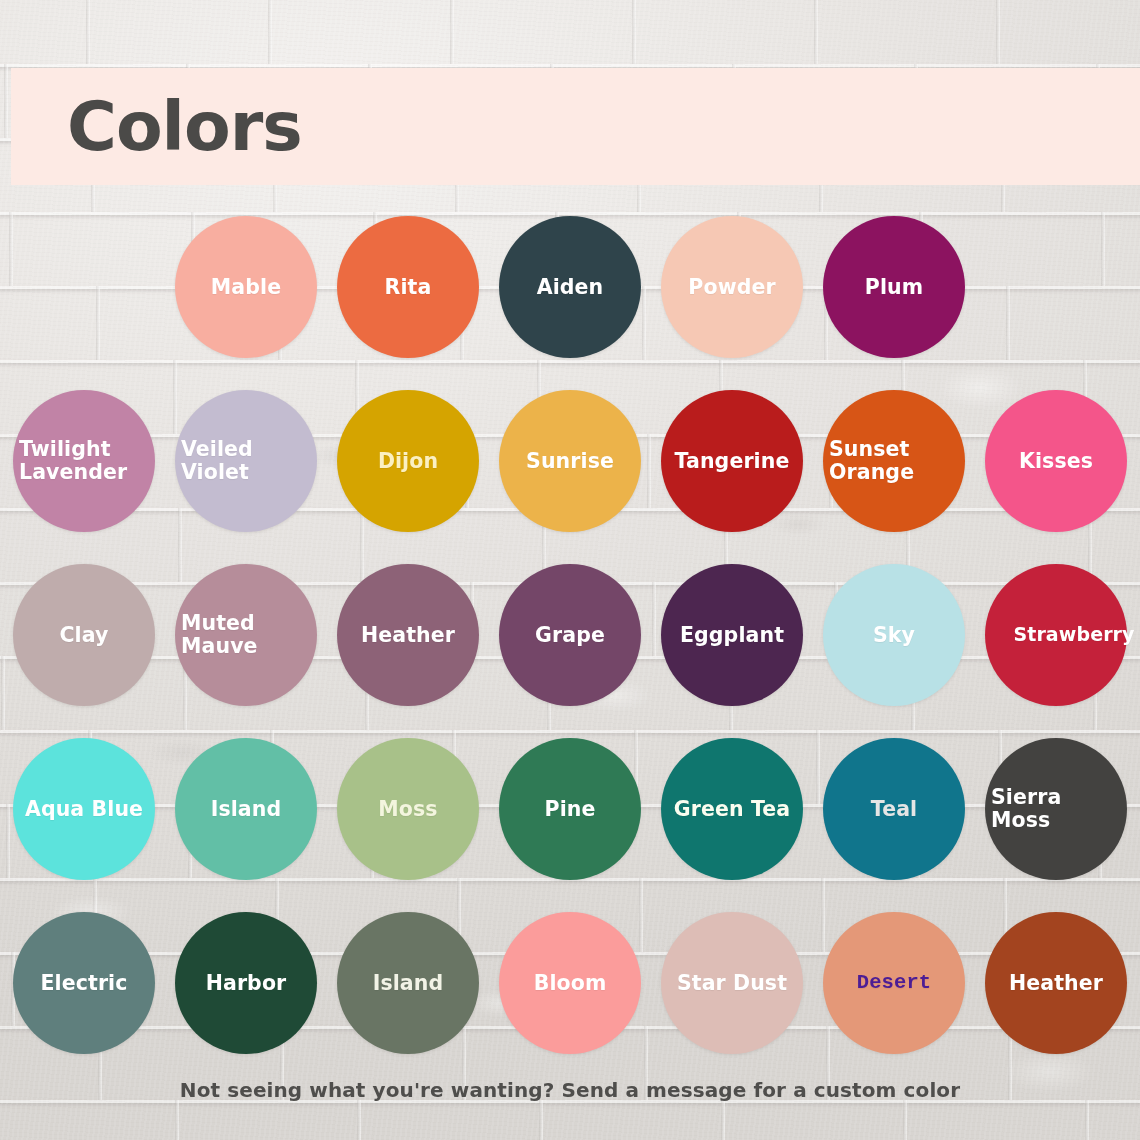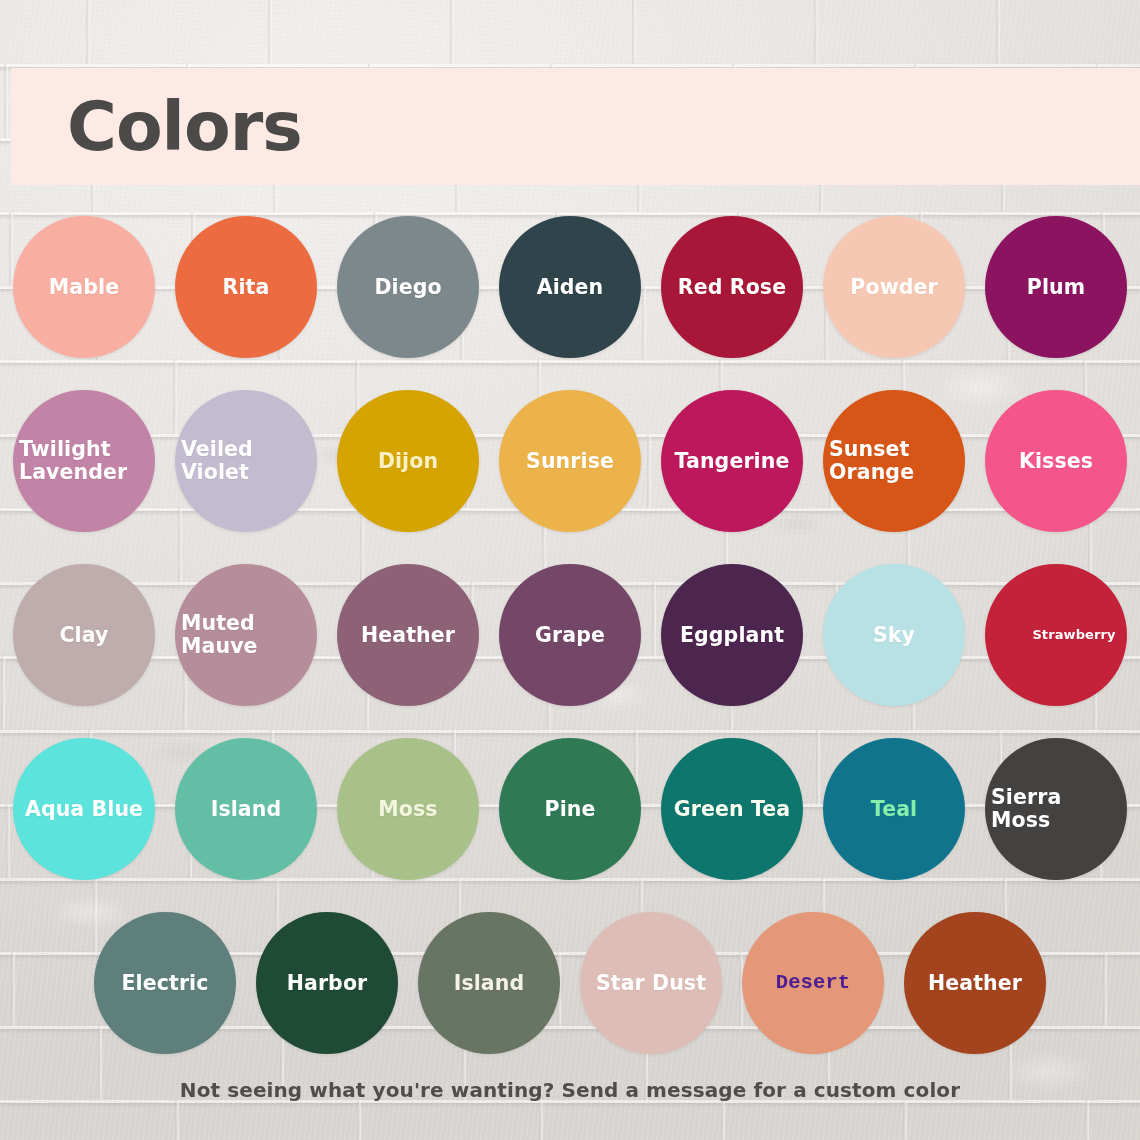--- a/index.html
+++ b/index.html
@@ -73,21 +73,21 @@
     width:142px;height:142px;border-radius:50%;
     display:flex;align-items:center;justify-content:center;
     box-sizing:border-box;
     box-shadow:0 1px 3px rgba(120,116,112,.18);
   }
   .swatch-label{
     font-size:20.5px;font-weight:bold;line-height:1.12;
     letter-spacing:.1px;padding:0 6px;
     text-shadow:0 1px 1px rgba(0,0,0,.06);
   }
-  .swatch-label.small{font-size:13px;margin-left:36px;}
+  .swatch-label.small{font-size:19px;margin-left:36px;}
 
   
   #footer-note{
     position:absolute;left:0;top:1078px;width:1140px;z-index:2;
     text-align:center;font-size:20px;font-weight:bold;
     color:#4f4e4c;letter-spacing:.1px;
   }
 </style>
 </head>
 <body style="background: rgb(222, 219, 216);">
@@ -222,50 +222,44 @@
 </div>
 
 <div id="swatch-grid">
     <div class="swatch-row">
       <div class="swatch" style="background: rgb(248, 174, 160);">
         <div class="swatch-label" style="color: rgb(255, 255, 255);">Mable</div>
       </div>
       <div class="swatch" style="background: rgb(236, 107, 65);">
         <div class="swatch-label" style="color: rgb(255, 255, 255);">Rita</div>
       </div>
-      <div class="swatch" style="background: rgb(125, 136, 141);">
-        <div class="swatch-label" style="color: rgb(255, 255, 255);">Diego</div>
-      </div>
       <div class="swatch" style="background: rgb(47, 68, 75);">
         <div class="swatch-label" style="color: rgb(255, 255, 255);">Aiden</div>
       </div>
-      <div class="swatch" style="background: rgb(168, 23, 55);">
-        <div class="swatch-label" style="color: rgb(255, 255, 255);">Red Rose</div>
-      </div>
       <div class="swatch" style="background: rgb(246, 200, 180);">
         <div class="swatch-label" style="color: rgb(255, 255, 255);">Powder</div>
       </div>
       <div class="swatch" style="background: rgb(140, 19, 96);">
         <div class="swatch-label" style="color: rgb(255, 255, 255);">Plum</div>
       </div>
     </div>
     <div class="swatch-row">
       <div class="swatch" style="background: rgb(193, 131, 166);">
         <div class="swatch-label" style="color: rgb(255, 255, 255);">Twilight Lavender</div>
       </div>
       <div class="swatch" style="background: rgb(195, 188, 208);">
         <div class="swatch-label" style="color: rgb(255, 255, 255);">Veiled Violet</div>
       </div>
       <div class="swatch" style="background: rgb(213, 164, 0);">
         <div class="swatch-label" style="color: rgb(251, 240, 194);">Dijon</div>
       </div>
       <div class="swatch" style="background: rgb(236, 179, 74);">
         <div class="swatch-label" style="color: rgb(255, 255, 255);">Sunrise</div>
       </div>
-      <div class="swatch" style="background: #be185d;">
+      <div class="swatch" style="background: #b91c1c;">
         <div class="swatch-label" style="color: rgb(255, 255, 255);">Tangerine</div>
       </div>
       <div class="swatch" style="background: rgb(215, 85, 22);">
         <div class="swatch-label" style="color: rgb(255, 255, 255);">Sunset Orange</div>
       </div>
       <div class="swatch" style="background: rgb(244, 85, 138);">
         <div class="swatch-label" style="color: rgb(255, 255, 255);">Kisses</div>
       </div>
     </div>
     <div class="swatch-row">
@@ -301,36 +295,39 @@
       <div class="swatch" style="background: rgb(168, 193, 137);">
         <div class="swatch-label" style="color: rgb(243, 245, 222);">Moss</div>
       </div>
       <div class="swatch" style="background: rgb(47, 122, 85);">
         <div class="swatch-label" style="color: rgb(255, 255, 255);">Pine</div>
       </div>
       <div class="swatch" style="background: #0f766e;">
         <div class="swatch-label" style="color: rgb(251, 253, 240);">Green Tea</div>
       </div>
       <div class="swatch" style="background: rgb(16, 117, 140);">
-        <div class="swatch-label" style="color: #86efac;">Teal</div>
+        <div class="swatch-label" style="color: #e5e5e5;">Teal</div>
       </div>
       <div class="swatch" style="background: rgb(67, 66, 64);">
         <div class="swatch-label" style="color: rgb(255, 255, 255);">Sierra Moss</div>
       </div>
     </div>
     <div class="swatch-row">
       <div class="swatch" style="background: rgb(95, 127, 125);">
         <div class="swatch-label" style="color: rgb(255, 255, 255);">Electric</div>
       </div>
       <div class="swatch" style="background: rgb(31, 74, 54);">
         <div class="swatch-label" style="color: rgb(255, 255, 255);">Harbor</div>
       </div>
       <div class="swatch" style="background: rgb(105, 117, 100);">
         <div class="swatch-label" style="color: rgb(242, 243, 230);">Island</div>
       </div>
+      <div class="swatch" style="background: rgb(251, 156, 155);">
+        <div class="swatch-label" style="color: rgb(255, 255, 255);">Bloom</div>
+      </div>
       <div class="swatch" style="background: rgb(221, 189, 182);">
         <div class="swatch-label" style="color: rgb(255, 255, 255);">Star Dust</div>
       </div>
       <div class="swatch" style="background: rgb(228, 152, 120);">
         <div class="swatch-label" style="color: #4c1d95; font-family: Liberation Mono, monospace;">Desert</div>
       </div>
       <div class="swatch" style="background: rgb(163, 68, 31);">
         <div class="swatch-label" style="color: rgb(255, 255, 255);">Heather</div>
       </div>
     </div>

